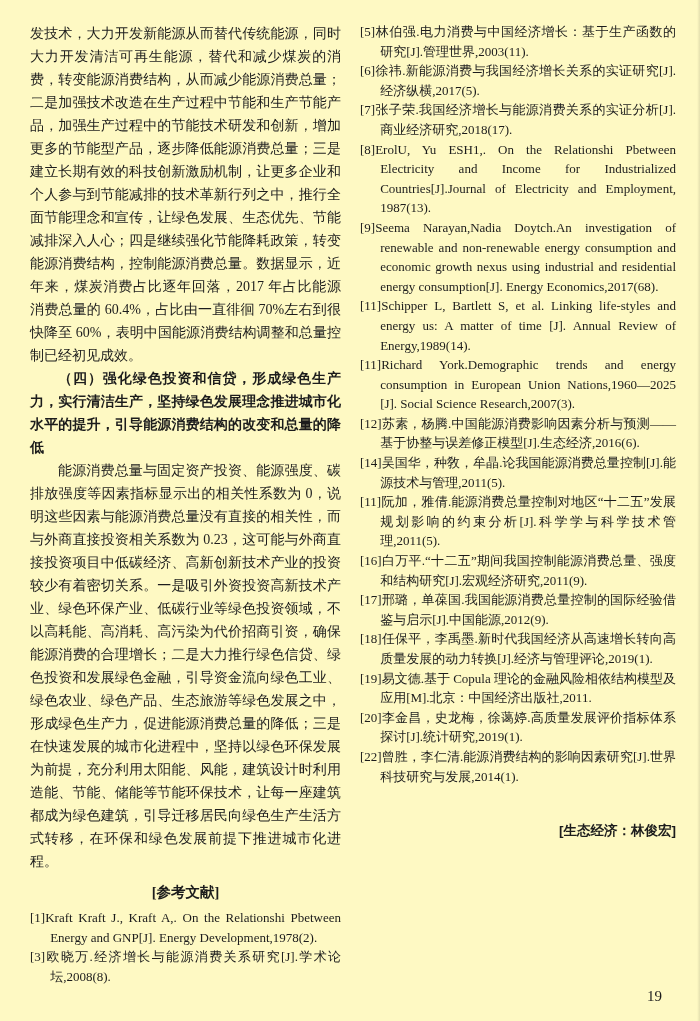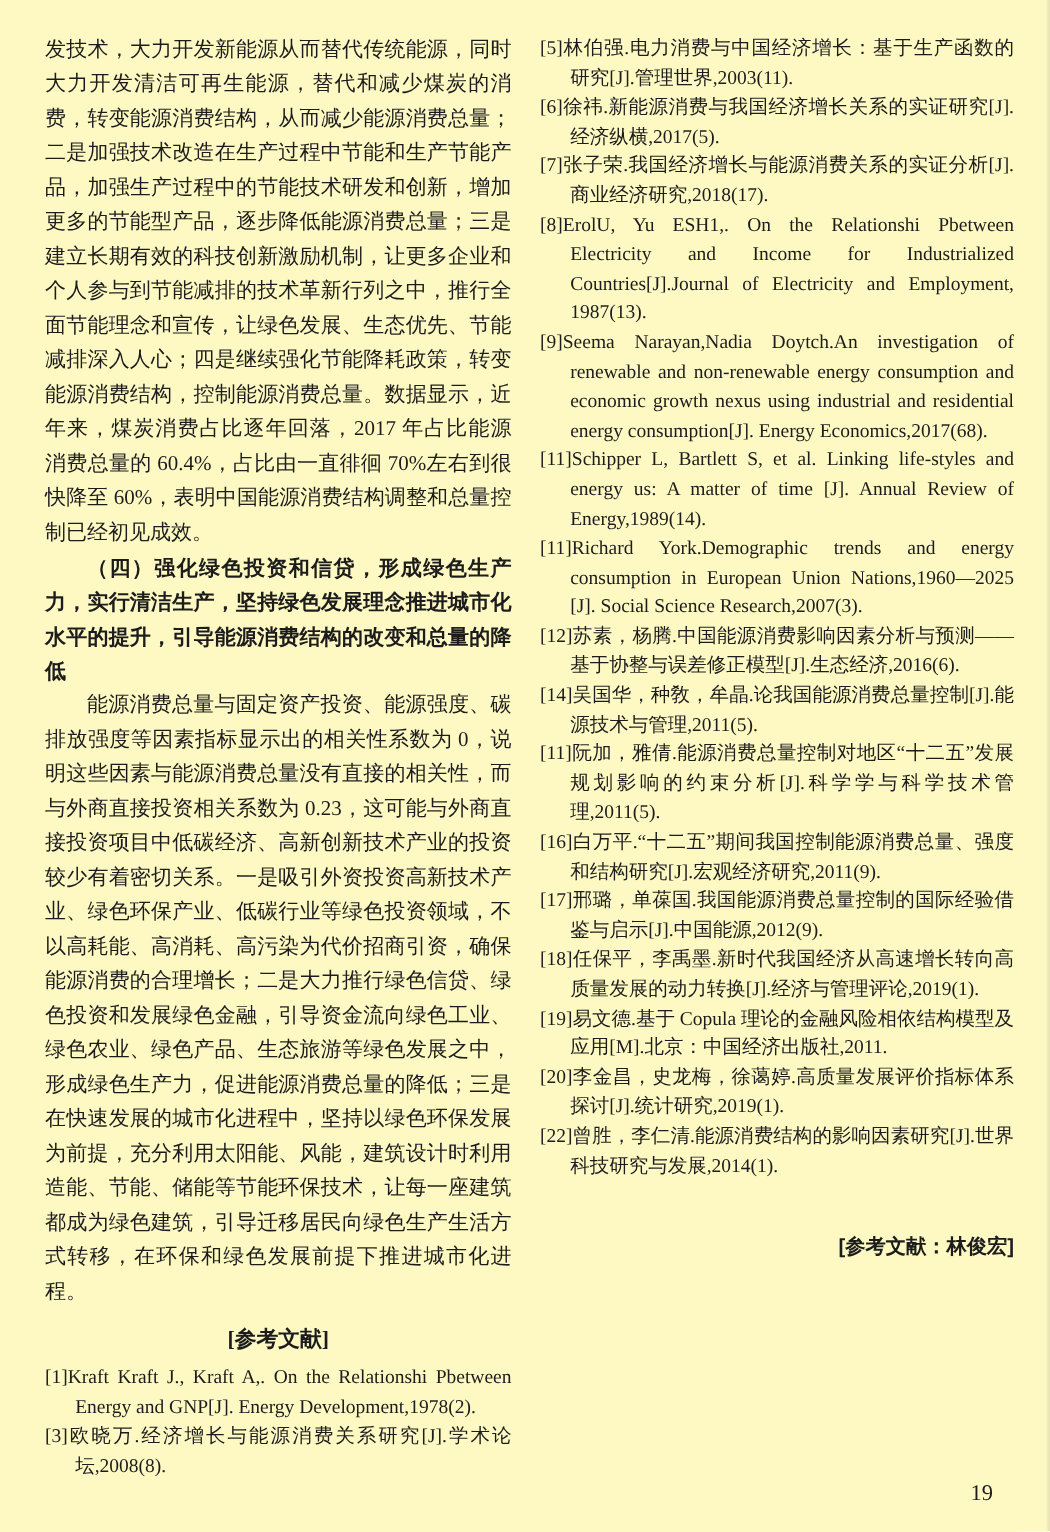--- a/index.html
+++ b/index.html
@@ -127,19 +127,19 @@
 
           <div class="ref-item"><span class="ref-label">[18]</span><span>任保平，李禹墨.新时代我国经济从高速增长转向高质量发展的动力转换[J].经济与管理评论,2019(1).</span></div>
 
           <div class="ref-item"><span class="ref-label">[19]</span><span>易文德.基于 Copula 理论的金融风险相依结构模型及应用[M].北京：中国经济出版社,2011.</span></div>
 
           <div class="ref-item"><span class="ref-label">[20]</span><span>李金昌，史龙梅，徐蔼婷.高质量发展评价指标体系探讨[J].统计研究,2019(1).</span></div>
 
 
           <div class="ref-item"><span class="ref-label">[22]</span><span>曾胜，李仁清.能源消费结构的影响因素研究[J].世界科技研究与发展,2014(1).</span></div>
         </div>
-      <div class="editor-note">[参考文献：林俊宏]</div>
+      <div class="editor-note">[生态经济：林俊宏]</div>
     </div>
 
   </div>
 
   <div class="page-number">19</div>
 </div>
 
 </body></html>

